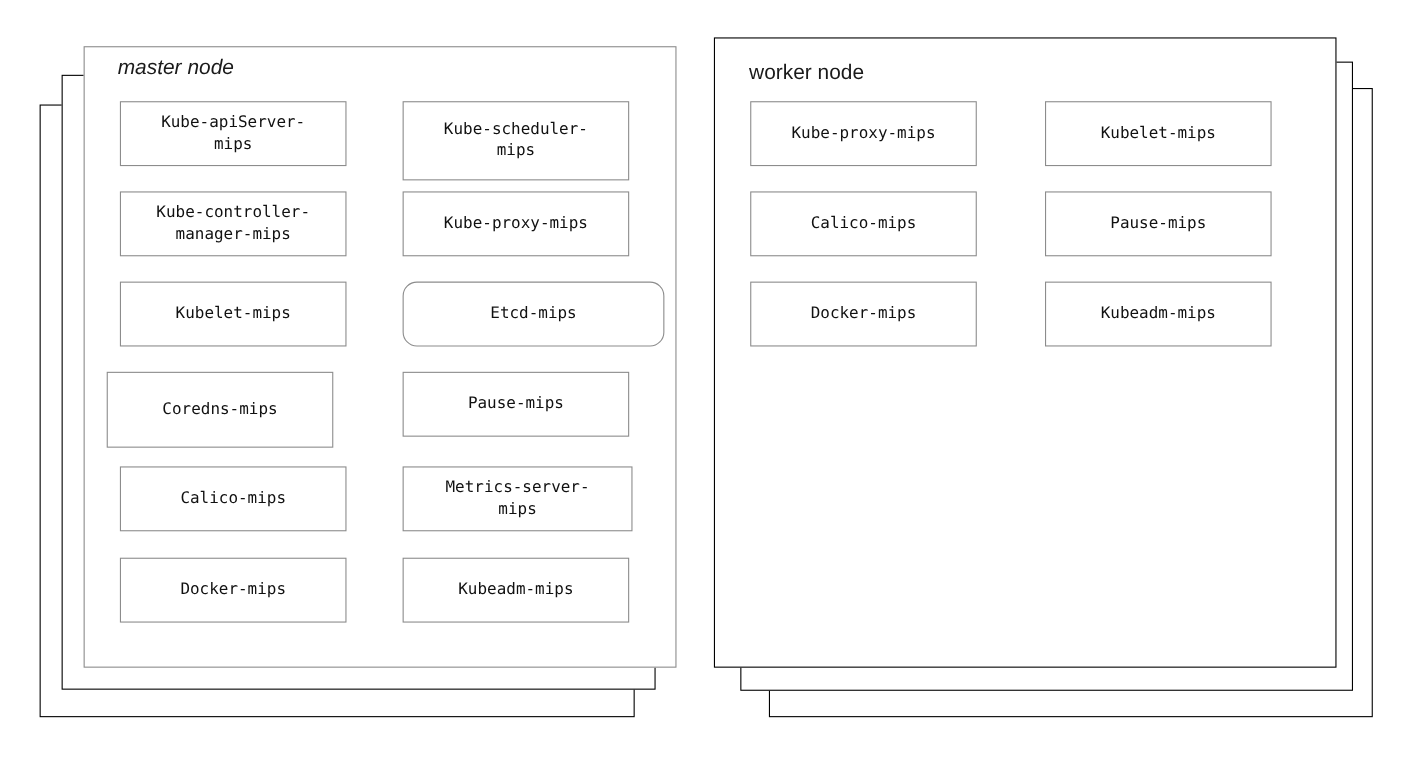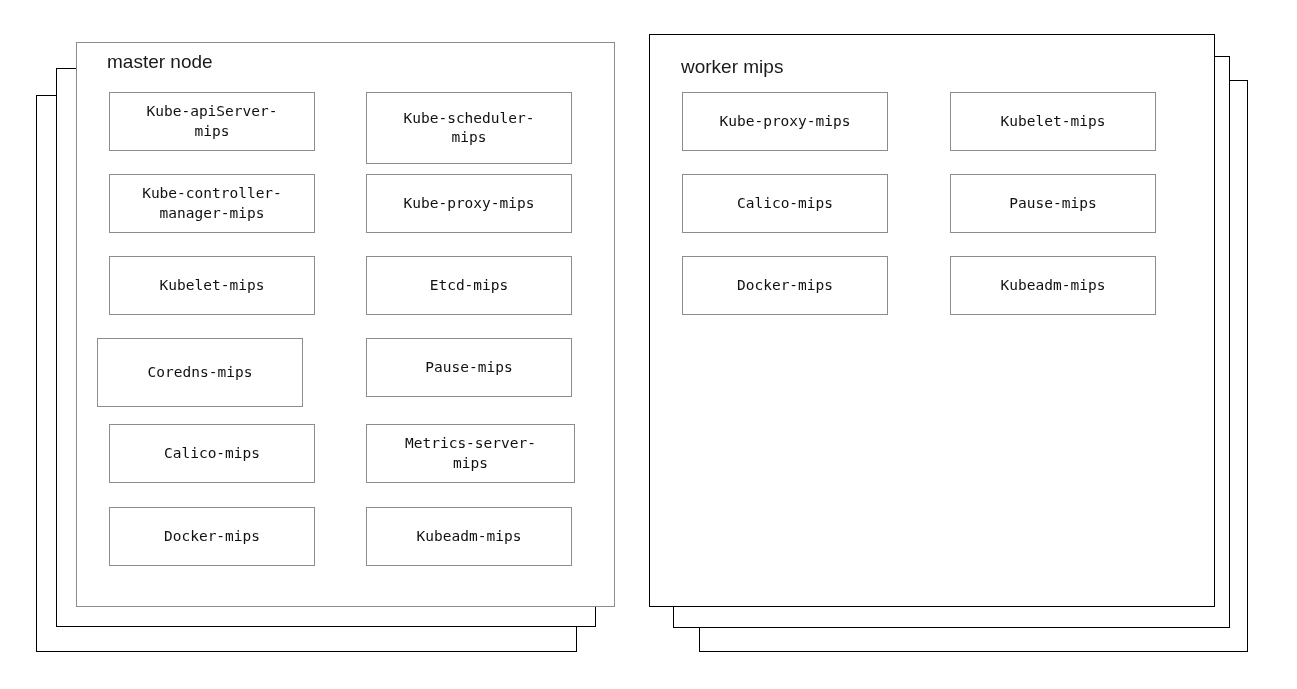--- a/index.html
+++ b/index.html
@@ -80,21 +80,21 @@
   }
 </style>
 </head>
 <body>
 
 <div id="diagram-canvas">
     <div class="node-group" style="left: 0px; top: 0px;">
       <div class="stack-sheet" style="left: 36px; top: 95px; width: 541px; height: 557px; border-color: rgb(0, 0, 0);"></div>
       <div class="stack-sheet" style="left: 56px; top: 68px; width: 540px; height: 559px; border-color: rgb(0, 0, 0);"></div>
       <div class="node-card gray-edge" style="left: 76px; top: 42px; width: 539px; height: 565px; border-color: rgb(140, 140, 140);"></div>
-      <div class="node-title" style="left: 107px; top: 52px;">master node</div>
+      <div class="node-title" style="left: 107px; top: 52px; font-style: italic;">master node</div>
       <div class="component-box" style="left: 109px; top: 92px; width: 206px; height: 59px; align-items: center;">
         <span class="component-label">Kube-apiServer-
 mips</span>
       </div>
       <div class="component-box" style="left: 109px; top: 174px; width: 206px; height: 59px;">
         <span class="component-label">Kube-controller-
 manager-mips</span>
       </div>
       <div class="component-box" style="left: 109px; top: 256px; width: 206px; height: 59px;">
         <span class="component-label">Kubelet-mips</span>
@@ -108,39 +108,39 @@
       <div class="component-box" style="left: 109px; top: 507px; width: 206px; height: 59px;">
         <span class="component-label">Docker-mips</span>
       </div>
       <div class="component-box" style="left: 366px; top: 92px; width: 206px; height: 72px;">
         <span class="component-label">Kube-scheduler-
 mips</span>
       </div>
       <div class="component-box" style="left: 366px; top: 174px; width: 206px; height: 59px;">
         <span class="component-label">Kube-proxy-mips</span>
       </div>
-      <div class="component-box" style="left: 366px; top: 256px; width: 206px; height: 59px;">
+      <div class="component-box" style="left: 366px; top: 256px; width: 238px; height: 59px; border-radius: 13px;">
         <span class="component-label">Etcd-mips</span>
       </div>
       <div class="component-box" style="left: 366px; top: 338px; width: 206px; height: 59px;">
         <span class="component-label">Pause-mips</span>
       </div>
       <div class="component-box" style="left: 366px; top: 424px; width: 209px; height: 59px;">
         <span class="component-label">Metrics-server-
 mips</span>
       </div>
       <div class="component-box" style="left: 366px; top: 507px; width: 206px; height: 59px;">
         <span class="component-label">Kubeadm-mips</span>
       </div>
     </div>
     <div class="node-group" style="left: 0px; top: 0px;">
       <div class="stack-sheet" style="left: 699px; top: 80px; width: 549px; height: 572px; border-color: rgb(0, 0, 0);"></div>
       <div class="stack-sheet" style="left: 673px; top: 56px; width: 557px; height: 572px; border-color: rgb(0, 0, 0);"></div>
       <div class="node-card black-edge" style="left: 649px; top: 34px; width: 566px; height: 573px; border-color: rgb(0, 0, 0);"></div>
-      <div class="node-title" style="left: 681px; top: 57px;">worker mips</div>
+      <div class="node-title" style="left: 681px; top: 57px;">worker node</div>
       <div class="component-box" style="left: 682px; top: 92px; width: 206px; height: 59px;">
         <span class="component-label">Kube-proxy-mips</span>
       </div>
       <div class="component-box" style="left: 682px; top: 174px; width: 206px; height: 59px;">
         <span class="component-label">Calico-mips</span>
       </div>
       <div class="component-box" style="left: 682px; top: 256px; width: 206px; height: 59px;">
         <span class="component-label">Docker-mips</span>
       </div>
       <div class="component-box" style="left: 950px; top: 92px; width: 206px; height: 59px;">

